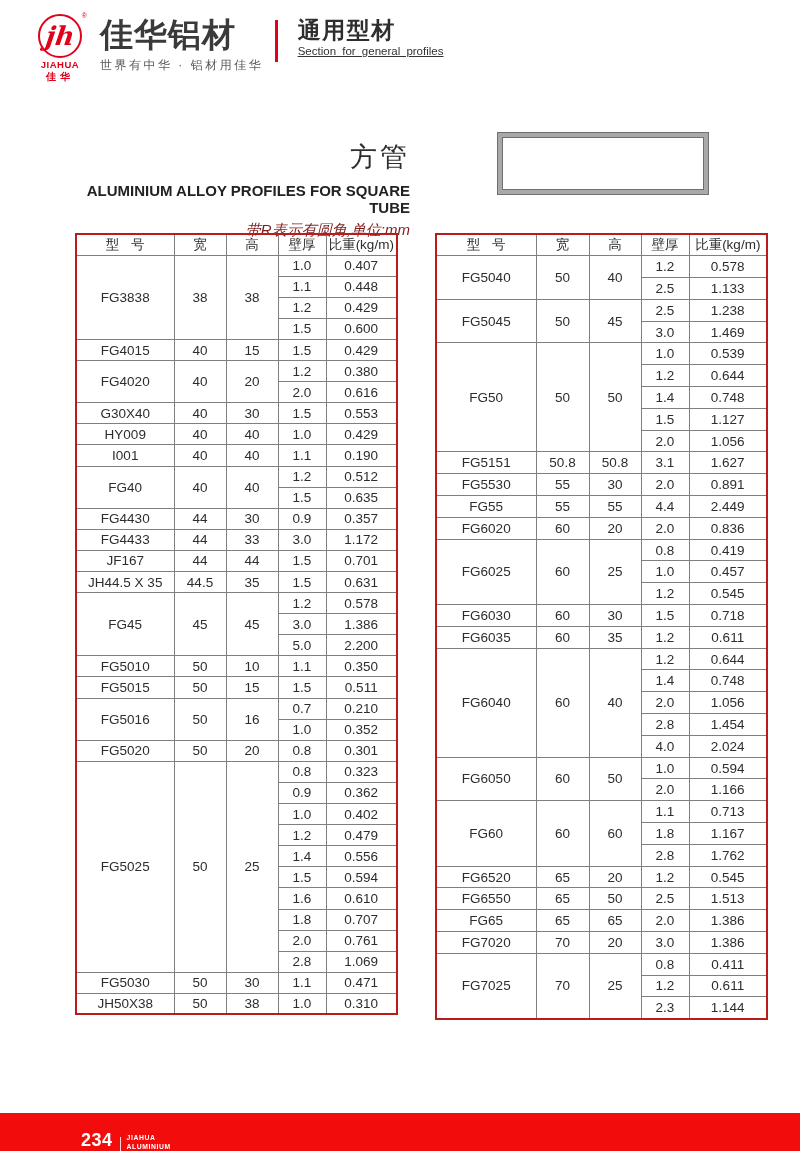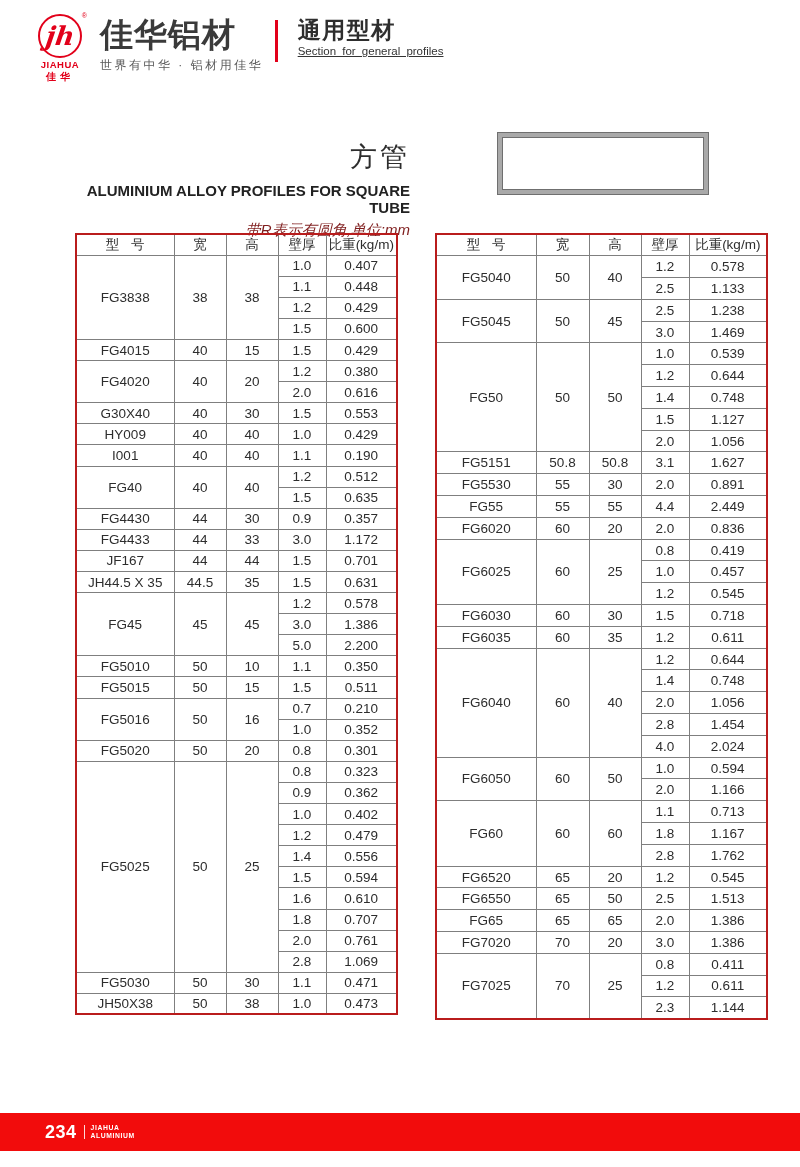--- a/index.html
+++ b/index.html
@@ -58,21 +58,21 @@
   }
   .tbl-left  { left:75px;  width:321px; }
   .tbl-right { left:435px; width:331px; }
   .tbl-left th,  .tbl-left td  { height:21.1px; }
   .tbl-right th, .tbl-right td { height:21.8px; }
   th.th-model { word-spacing:8px; }
 
   
   .footer-bar {
     position:absolute; left:0; top:1113px; width:800px; height:38px;
-    background:#f20c0c; display:flex; align-items:center;
+    background:#f20c0c; display:flex; align-items:flex-end;padding-left:36px;
   }
   .footer-page { margin-left:45px; font-size:18px; font-weight:bold; color:#ffffff; letter-spacing:0.5px; }
   .footer-sep { width:1px; height:14px; background:#ffffff; opacity:0.85; margin:0 6px 0 7px; }
   .footer-brand { font-size:6.8px; line-height:1.25; color:#ffffff; letter-spacing:0.6px; font-weight:bold; }
 </style>
 </head>
 <body>
 
 <div class="page">
 
@@ -318,21 +318,21 @@
           <td rowspan="1">50</td>
           <td rowspan="1">30</td>
           <td>1.1</td>
           <td>0.471</td>
         </tr>
         <tr>
           <td rowspan="1">JH50X38</td>
           <td rowspan="1">50</td>
           <td rowspan="1">38</td>
           <td>1.0</td>
-          <td>0.473</td>
+          <td>0.310</td>
         </tr>
       </tbody>
   </table>
 
   <table class="spec tbl-right">
     <colgroup>
       <col style="width:100px">
         <col style="width:53px">
         <col style="width:52px">
         <col style="width:48px">

